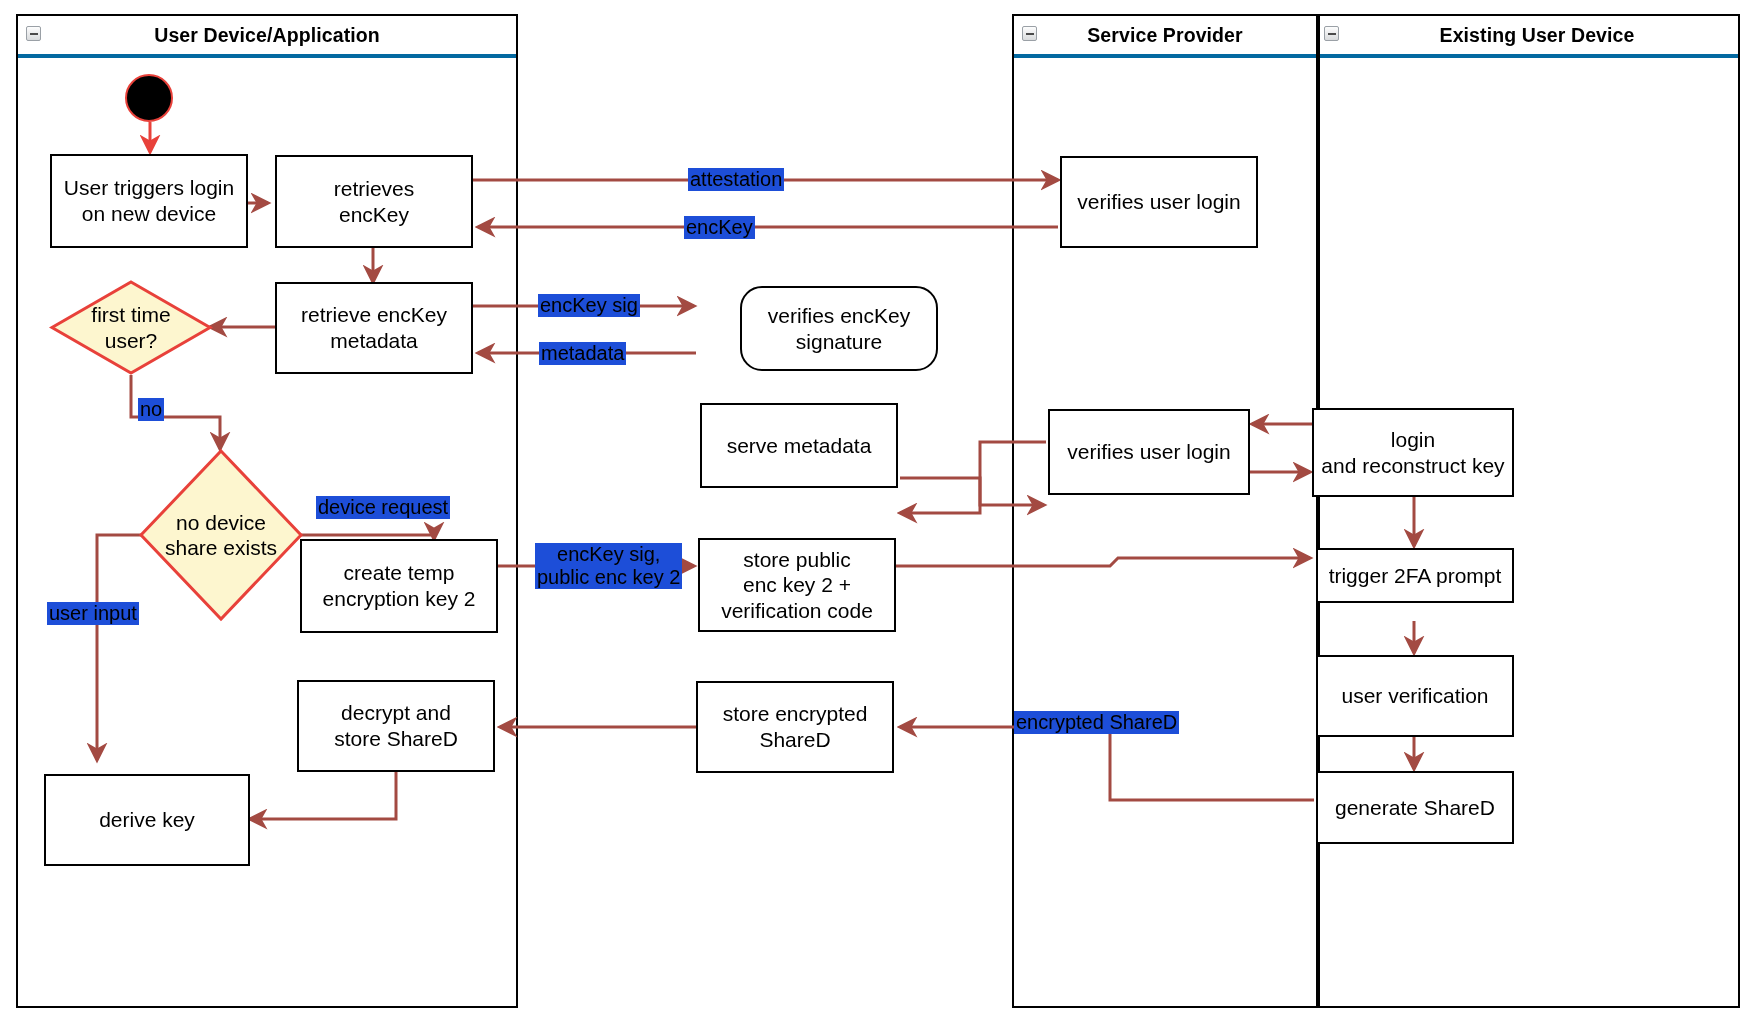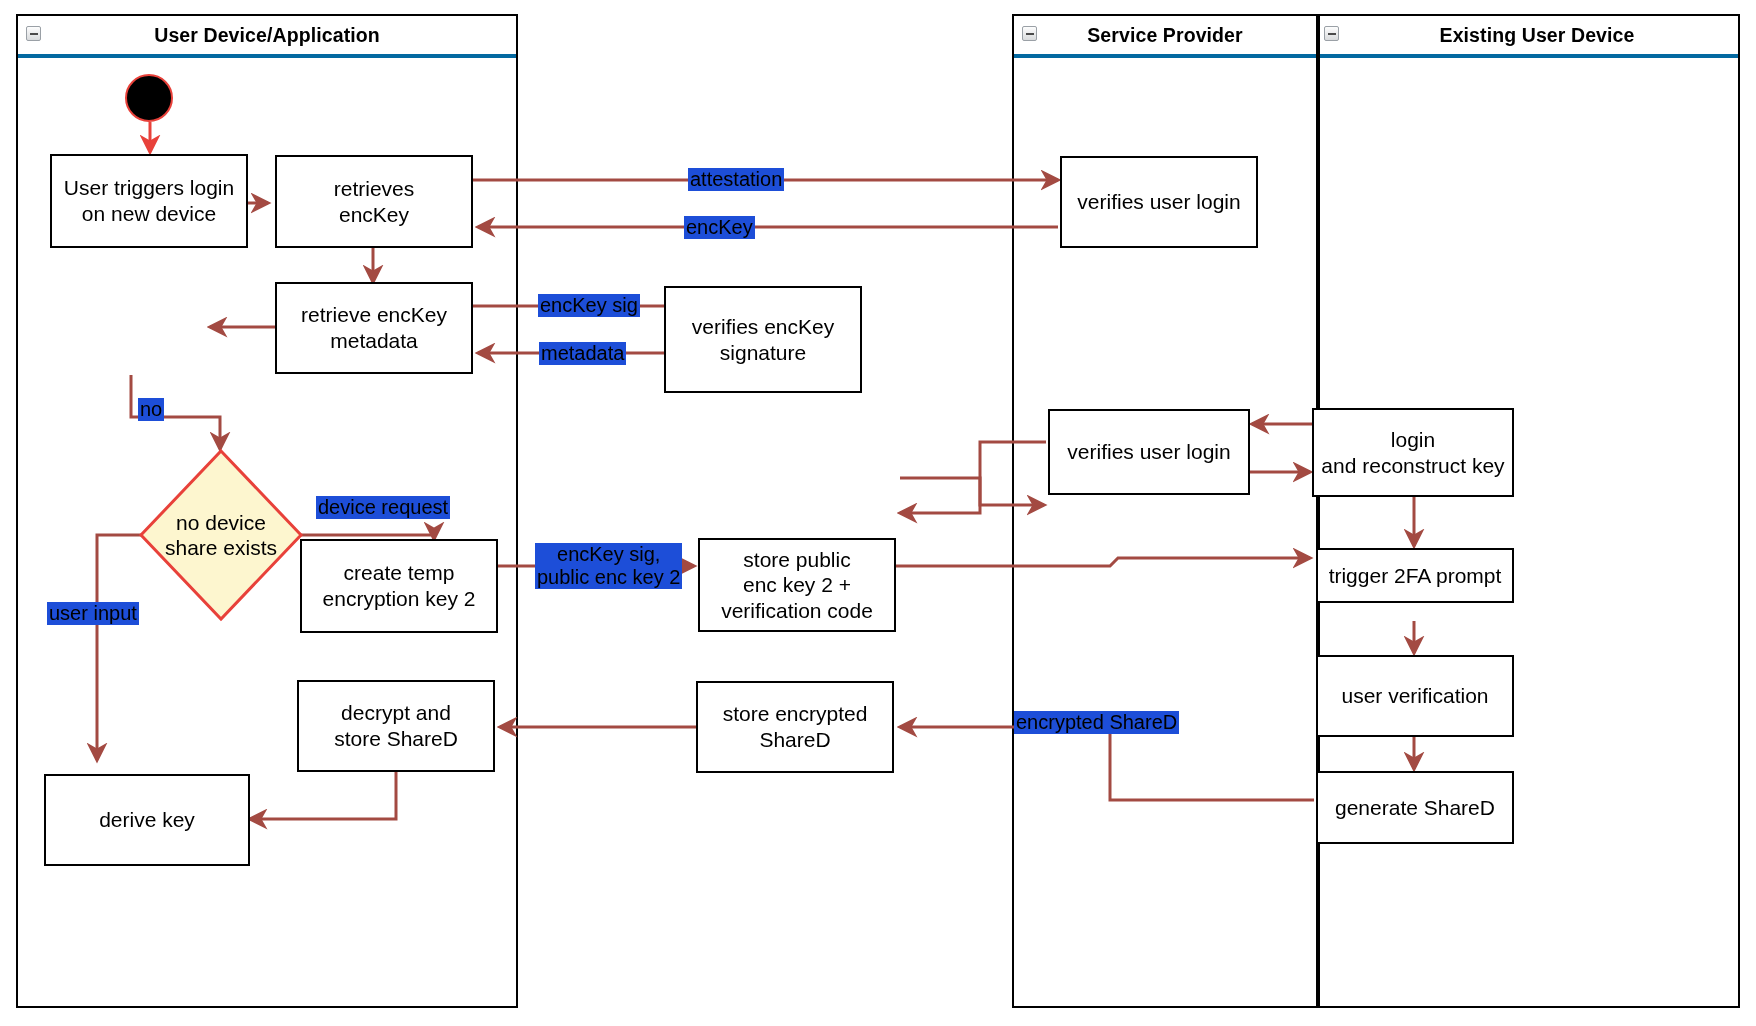--- a/index.html
+++ b/index.html
@@ -226,40 +226,48 @@
 
   <div class="node" style="left:50px; top:154px; width:198px; height:94px;">User triggers login
 on new device</div>
 
   <div class="node" style="left:275px; top:155px; width:198px; height:93px;">retrieves
 encKey</div>
 
   <div class="node" style="left:275px; top:282px; width:198px; height:92px;">retrieve encKey
 metadata</div>
 
+  <div class="decision" style="left:50px; top:280px; width:162px; height:95px;">
+    <svg width="162" height="95" viewBox="0 0 162 95">
+      <polygon points="81,2 160,47.5 81,93 2,47.5" fill="#fdf6cf" stroke="#e8413a" stroke-width="3"></polygon>
+    </svg>
+    <div class="dlabel">first time
+user?</div>
+  </div>
 
   <div class="decision" style="left:139px; top:449px; width:164px; height:172px;">
     <svg width="164" height="172" viewBox="0 0 164 172">
       <polygon points="82,2 162,86 82,170 2,86" fill="#fdf6cf" stroke="#e8413a" stroke-width="3"></polygon>
     </svg>
     <div class="dlabel">no device
 share exists</div>
   </div>
 
   <div class="node" style="left:300px; top:539px; width:198px; height:94px;">create temp
 encryption key 2</div>
 
   <div class="node" style="left:297px; top:680px; width:198px; height:92px;">decrypt and
 store ShareD</div>
 
   <div class="node" style="left:44px; top:774px; width:206px; height:92px;">derive key</div>
 
-  <div class="node" style="left:664px; top:286px; width:198px; height:107px;">verifies encKey
+  <div class="node" style="left:740px; top:286px; width:198px; height:85px;border-radius:22px;">verifies encKey
 signature</div>
 
+  <div class="node" style="left:700px; top:403px; width:198px; height:85px;">serve metadata</div>
 
   <div class="node" style="left:698px; top:538px; width:198px; height:94px;">store public
 enc key 2 +
 verification code</div>
 
   <div class="node" style="left:696px; top:681px; width:198px; height:92px;">store encrypted
 ShareD</div>
 
   <div class="node" style="left:1060px; top:156px; width:198px; height:92px;">verifies user login</div>
 

